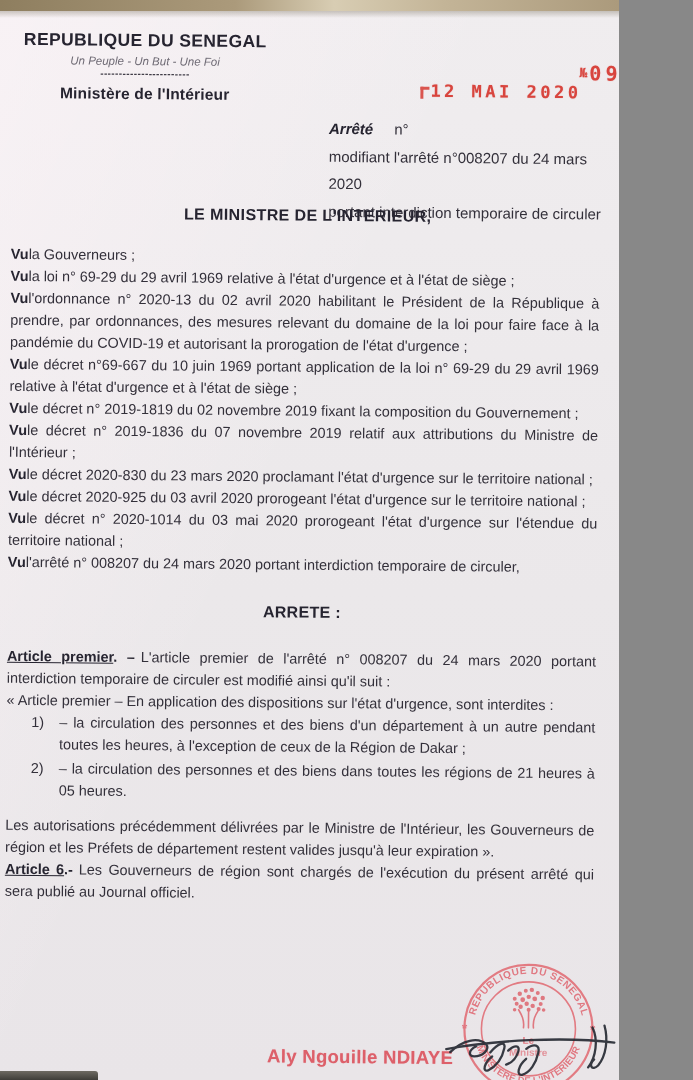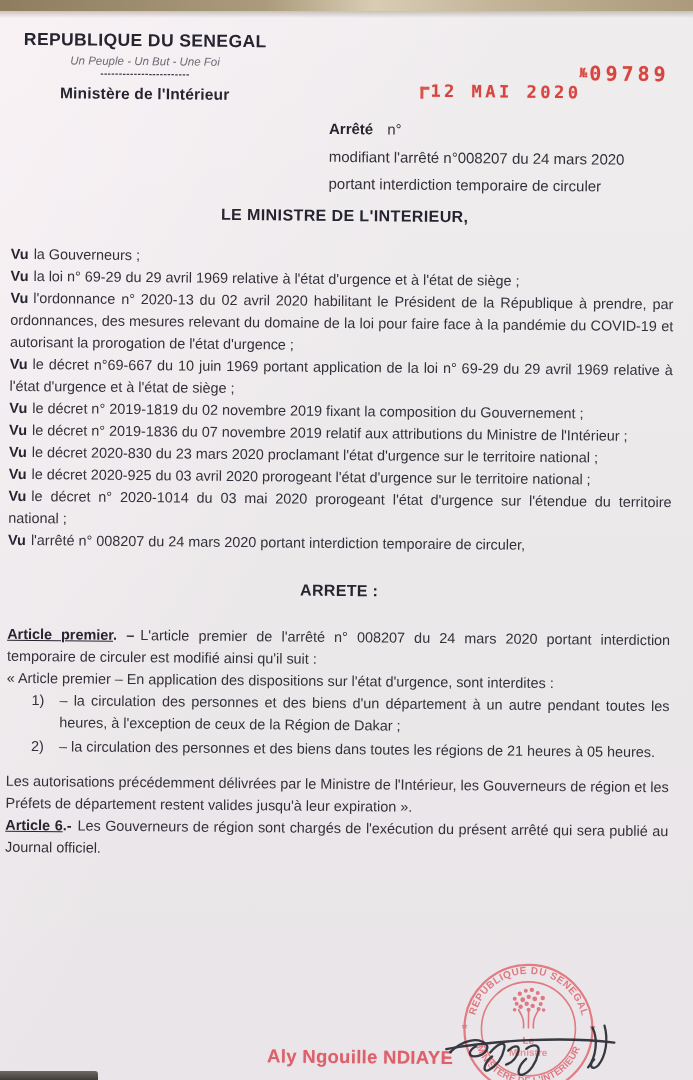--- a/index.html
+++ b/index.html
@@ -1,20 +1,20 @@
 <!DOCTYPE html>
 <html><head>
 <meta charset="utf-8">
 <style>
   * { box-sizing: border-box; }
   html, body { margin: 0; padding: 0; background: #888; }
 
   .page {
     position: relative;
-    width: 693px; height: 1080px;
+    width: 619px; height: 1080px;
     overflow: hidden;
     background:
       linear-gradient(115deg, rgba(255,246,250,.55) 0%, rgba(255,246,250,0) 45%),
       linear-gradient(180deg, #f0edef 0%, #ebe8ea 55%, #e9e5e8 100%);
     font-family: "Liberation Sans", sans-serif;
     color: #33303a;
   }
 
   
   .table-strip {
@@ -57,35 +57,35 @@
     position: absolute; left: 580px; top: 56px;
     color: #d8453e; font-family: "DejaVu Sans Mono", monospace;
     font-weight: bold; font-size: 20px; letter-spacing: 4px;
     text-shadow: 0 0 1px rgba(216,69,62,.45);
     white-space: nowrap;
   }
   .no-prefix { font-size: 13px; vertical-align: 3px; letter-spacing: 0; margin-right: 2px; }
 
   
   .title-block { position: absolute; left: 330px; top: 112px; font-size: 15px; line-height: 27.5px; }
-  .title-block .l1 b { font-weight: bold; margin-right: 14px; color: #262430; }
+  .title-block .l1 b { font-weight: bold; margin-right: 21px; color: #262430; font-style: italic; }
 
   .salutation {
     position: absolute; left: 0; right: 0; top: 204px;
     text-align: center; font-weight: bold; font-size: 16px;
     color: #262430; letter-spacing: .4px;
   }
 
   
   .body {
     position: absolute; left: 13px; right: 17px; top: 243px;
     font-size: 14.4px; line-height: 22px; text-align: justify;
   }
   .body p { margin: 0; }
-  .vu b { margin-right: 5px; color: #262430; }
+  .vu b { color: #262430; }
 
   .heading-arrete {
     text-align: center; font-weight: bold; font-size: 16px;
     margin: 26px 0 24px; letter-spacing: .3px; color: #262430;
   }
   .art b { text-decoration: underline; color: #262430; }
   .art .sep { margin-right: 6px; font-weight: bold; color: #262430; }
   .art1 { margin-bottom: 14px; }
   .quote { margin-bottom: 10px; text-align: left; }
   .list { padding-left: 25px; margin-bottom: 13px; }

